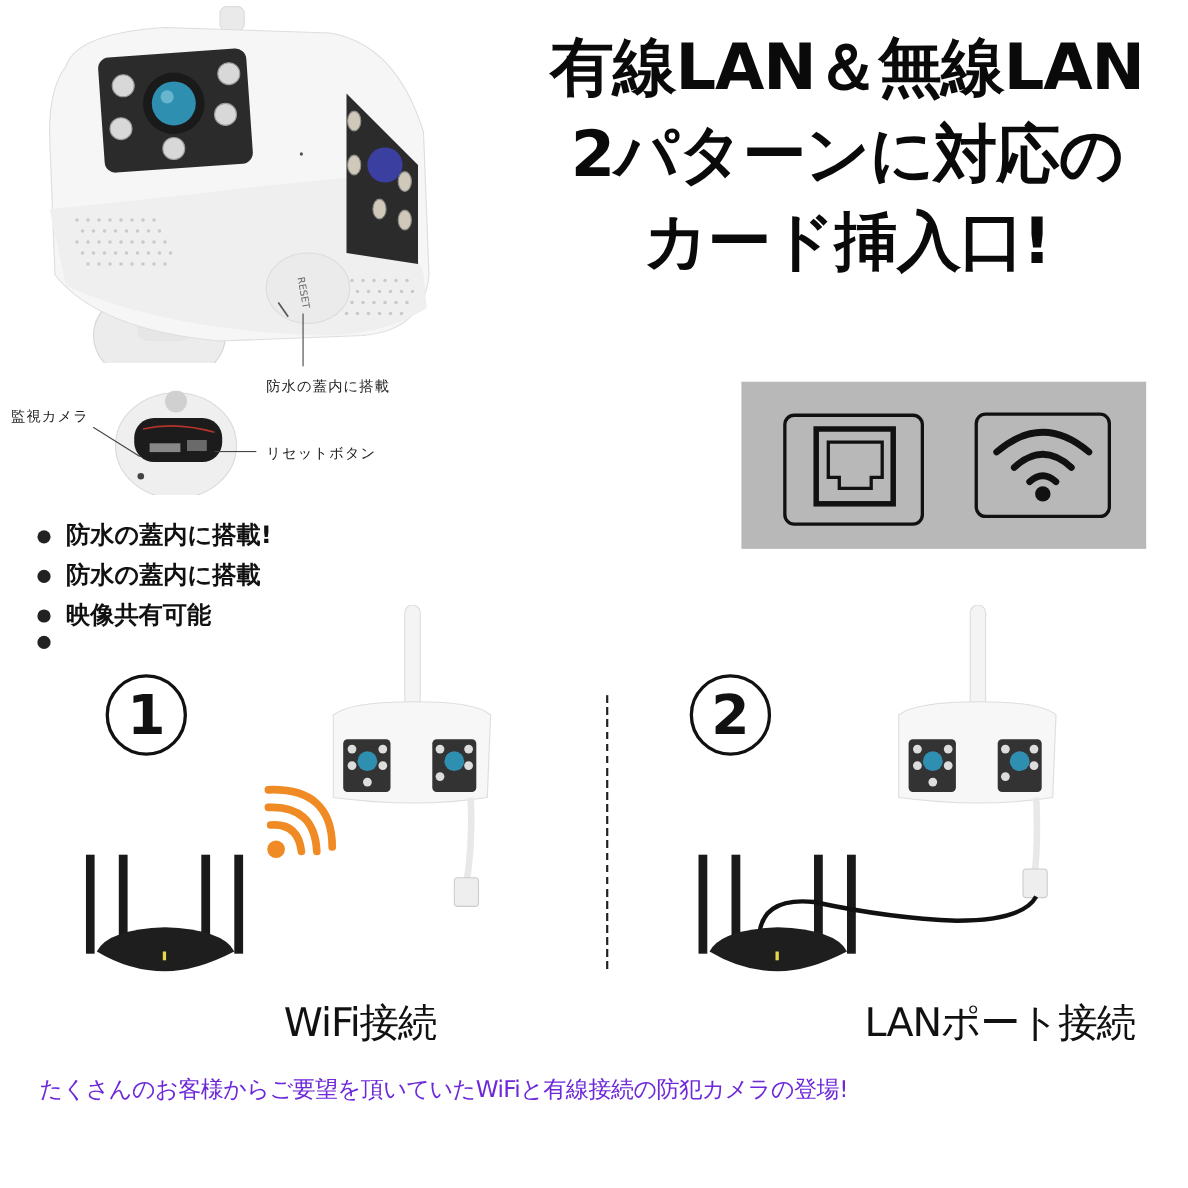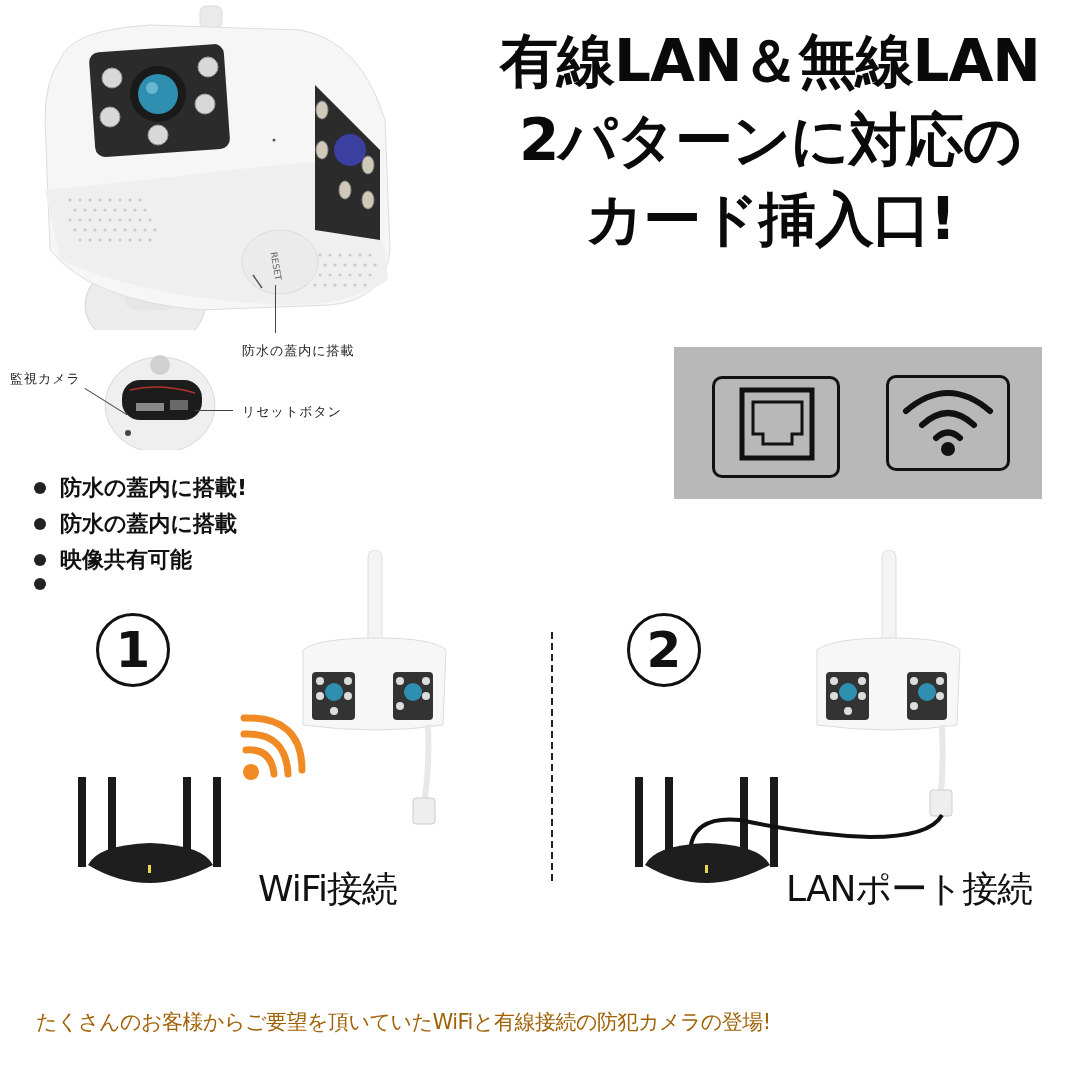--- a/index.html
+++ b/index.html
@@ -22,23 +22,23 @@
 
   
   .icon-panel { left:674px; top:347px; width:368px; height:152px; background:#b9b8b8; }
   .icon-box { position:absolute; border:3px solid #111; border-radius:10px; }
 
   
   .step-num { width:74px; height:74px; border:3px solid #111; border-radius:50%; display:flex; align-items:center; justify-content:center; font-weight:bold; font-size:50px; box-sizing:border-box; }
 
   .divider { left:551px; top:632px; width:2px; height:252px; background:repeating-linear-gradient(to bottom,#222 0 7px,transparent 7px 11px); }
 
-  .conn-label { font-size:36px; color:#111; white-space:nowrap; letter-spacing:-1px; }
-
-  .footer { left:36px; top:1008px; font-size:21px; color:#a16207; white-space:nowrap; letter-spacing:-0.5px; }
+  .conn-label { font-size:36px; color:#111; white-space:nowrap; letter-spacing:-1px;margin-top:41px; }
+
+  .footer { left:36px; top:976px; font-size:21px; color:#6d28d9; white-space:nowrap; letter-spacing:-0.5px; }
 </style>
 </head>
 <body>
 
 <div class="abs headline">
   <div>有線LAN＆無線LAN</div>
   <div>2パターンに対応の</div>
   <div>カード挿入口!</div>
 </div>
 

